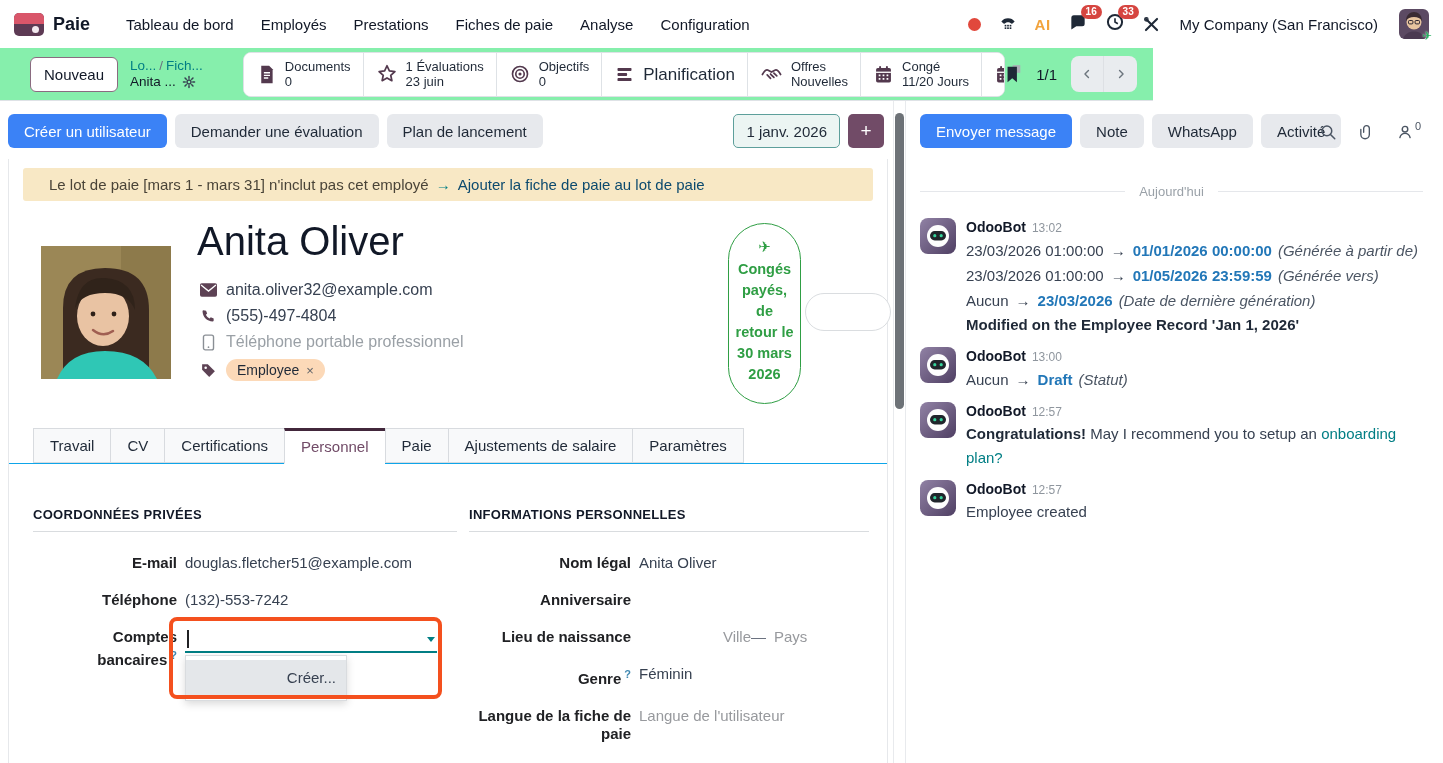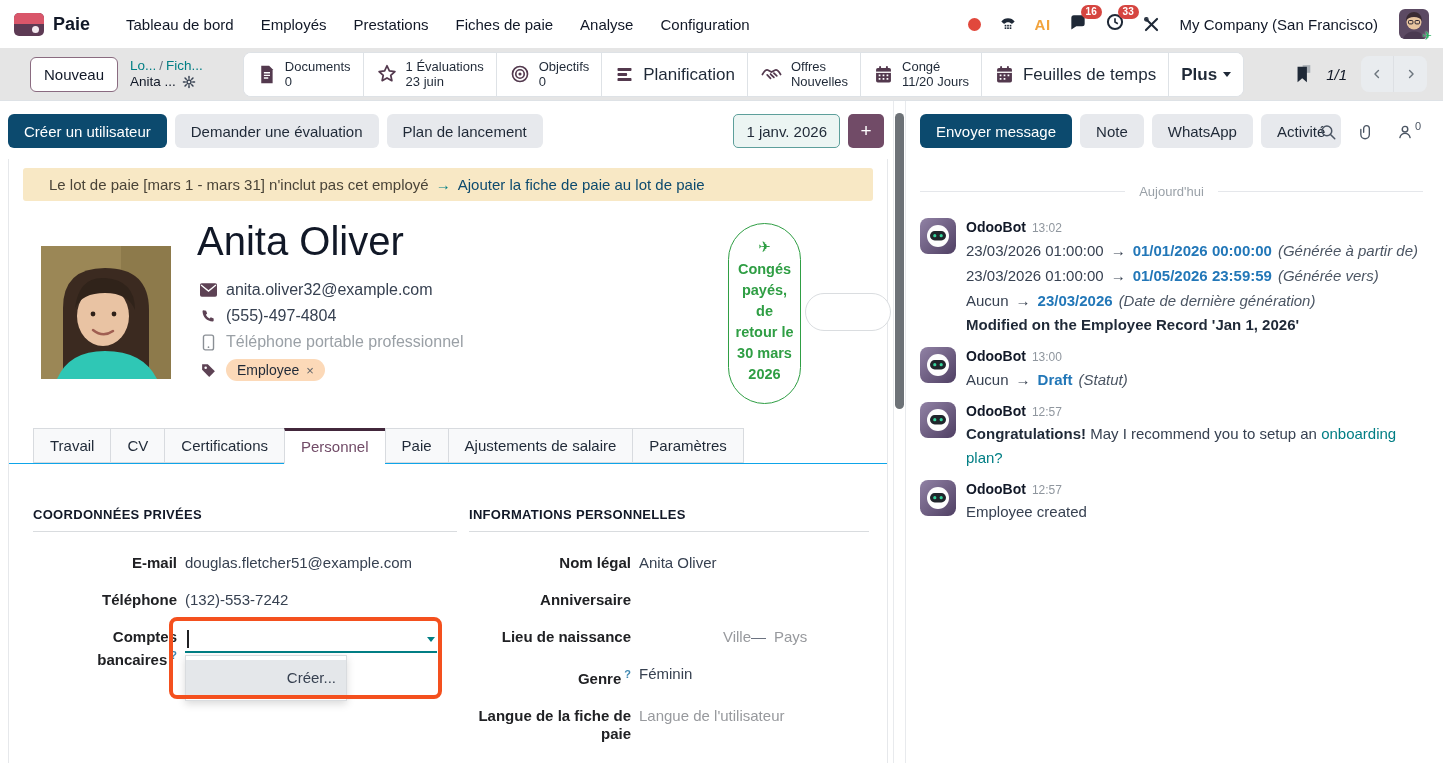--- a/index.html
+++ b/index.html
@@ -20,47 +20,47 @@
   .reddot { width:13px; height:13px; border-radius:50%; background:#e1483c; }
   .ai-ic { font-size:15px; font-weight:700; color:#f2a33c; letter-spacing:.5px; }
   .badged { position:relative; }
   .badge { position:absolute; top:-7px; left:13px; background:#d64540; color:#fff; font-size:10px; font-weight:700; padding:1px 5px; border-radius:9px; line-height:12px; }
   .company { font-size:15px; color:#111827; margin-left:2px; }
   .uavatar { width:30px; height:30px; border-radius:6px; position:relative; overflow:visible; margin-left:4px; }
   .uavatar svg { border-radius:6px; display:block; }
   .uavatar .plane { position:absolute; right:-3px; bottom:-4px; font-size:12px; color:#27ae60; text-shadow:0 0 2px #fff; }
 
   
-  #controlrow { position:absolute; left:0; top:48px; width:1443px; height:53px; display:flex; align-items:center; padding:0 16px 0 30px; border-bottom:1px solid #dee2e6; background:#e5e5e5; }
+  #controlrow { position:absolute; left:0; top:48px; width:1153px; height:53px; display:flex; align-items:center; padding:0 16px 0 30px; border-bottom:1px solid #dee2e6; background:#86efac; }
   .btn-new { background:#fff; border:1px solid #8a6b80; border-radius:6px; padding:8px 13px; font-size:15px; color:#111827; cursor:pointer; }
   .crumbs { margin-left:12px; line-height:16px; white-space:nowrap; }
   .crumbs .l1 { font-size:13.5px; color:#017e84; }
   .crumbs .sep { color:#6b7280; margin:0 3px; }
   .crumbs .l2 { font-size:13.5px; color:#111827; display:flex; align-items:center; gap:6px; }
   .gear-ic svg { display:block; }
   .statgroup { display:flex; margin-left:40px; border:1px solid #dee2e6; border-radius:8px; background:#fff; height:45px; overflow:hidden; }
   .statbtn { display:flex; align-items:center; gap:8px; padding:0 12px; border-right:1px solid #dee2e6; cursor:pointer; background:#fff; }
   .statbtn:last-child { border-right:none; }
   .statbtn .txt { line-height:15px; font-size:13px; color:#1f2937; white-space:nowrap; }
   .statbtn .txt .sub { display:block; }
   .statbtn.single .txt { font-size:17px; }
   .statbtn.more { font-size:14px; font-weight:700; gap:6px; }
   .caret-down { width:0; height:0; border-left:4px solid transparent; border-right:4px solid transparent; border-top:5px solid #1f2937; display:inline-block; }
   .sicon { color:#53394e; display:flex; }
-  .pagerzone { display:flex; align-items:center; gap:14px; margin-left:auto;font-style:italic; }
+  .pagerzone { display:flex; align-items:center; gap:14px; margin-left:auto; }
   .pager-count { font-size:15px; color:#111827; }
   .pager-btns { display:flex; background:#e9ecef; border-radius:8px; overflow:hidden; }
   .pager-btns .pb { width:33px; height:36px; display:flex; align-items:center; justify-content:center; cursor:pointer; border-right:1px solid #dde0e4; }
   .pager-btns .pb:last-child { border-right:none; }
 
   
   #leftcol { position:absolute; left:0; top:101px; width:908px; height:662px; background:#fff; }
   .actionrow { position:absolute; left:8px; top:13px; display:flex; gap:8px; }
   .btn { border:none; border-radius:6px; font-size:15px; padding:0 16px; height:34px; cursor:pointer; font-family:inherit; }
-  .btn.primary { background:#0c4a6e; color:#fff; }
+  .btn.primary { background:#3b82f6; color:#fff; }
   .btn.secondary { background:#e7e9ed; color:#1f2937; }
   .datewidget { position:absolute; right:24px; top:13px; display:flex; gap:8px; }
   .datebox { height:34px; display:flex; align-items:center; padding:0 12px; background:#ecf5f3; border:1px solid #5d9f9b; border-radius:5px; font-size:15px; color:#1f2937; cursor:pointer; }
   .addbtn { width:36px; height:34px; background:#714B67; color:#fff; font-size:19px; border-radius:5px; display:flex; align-items:center; justify-content:center; cursor:pointer; }
 
   .sheet { position:absolute; left:8px; top:58px; width:880px; bottom:0; background:#fff; border-left:1px solid #e6e8eb; border-right:1px solid #e6e8eb; }
   .banner { margin:9px 14px 0; height:33px; display:flex; align-items:center; padding-left:26px; background:#f8e8c5; border-radius:3px; font-size:15px; color:#4a4438; white-space:nowrap; }
   .banner .arrow { color:#017e84; margin:0 7px; }
   .banner a { color:#0c4a6e; text-decoration:none; cursor:pointer; }
 

